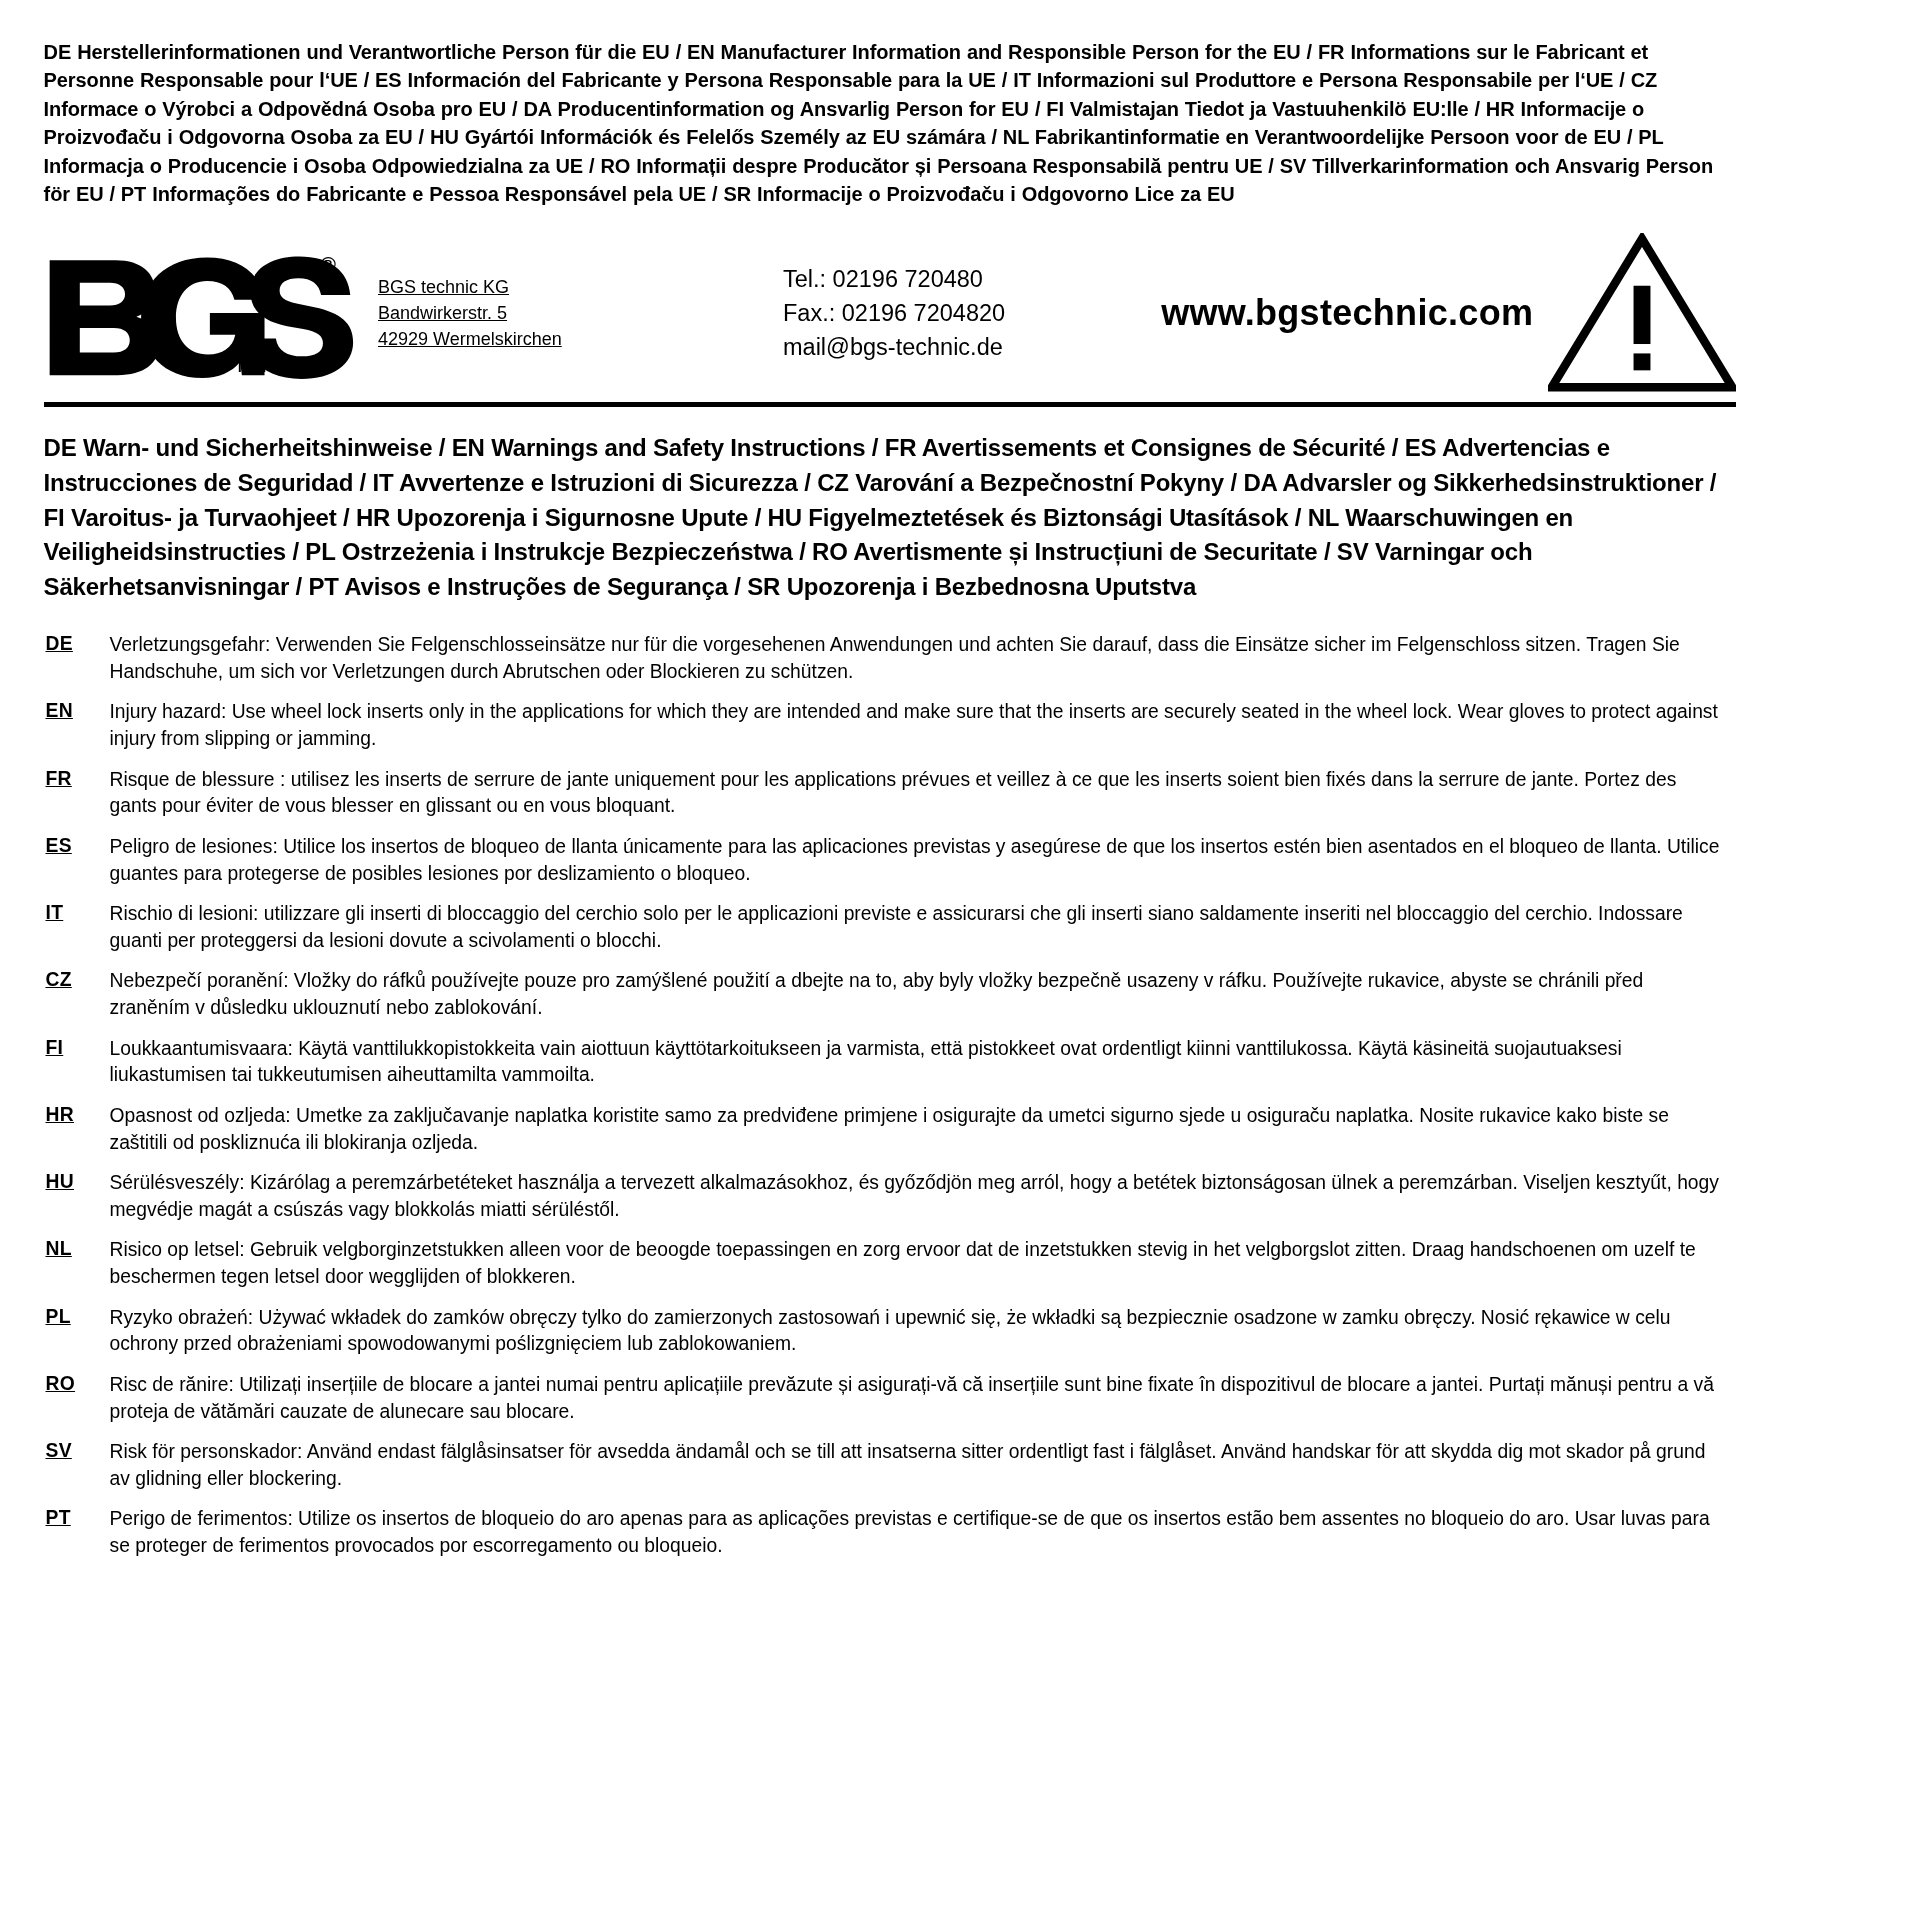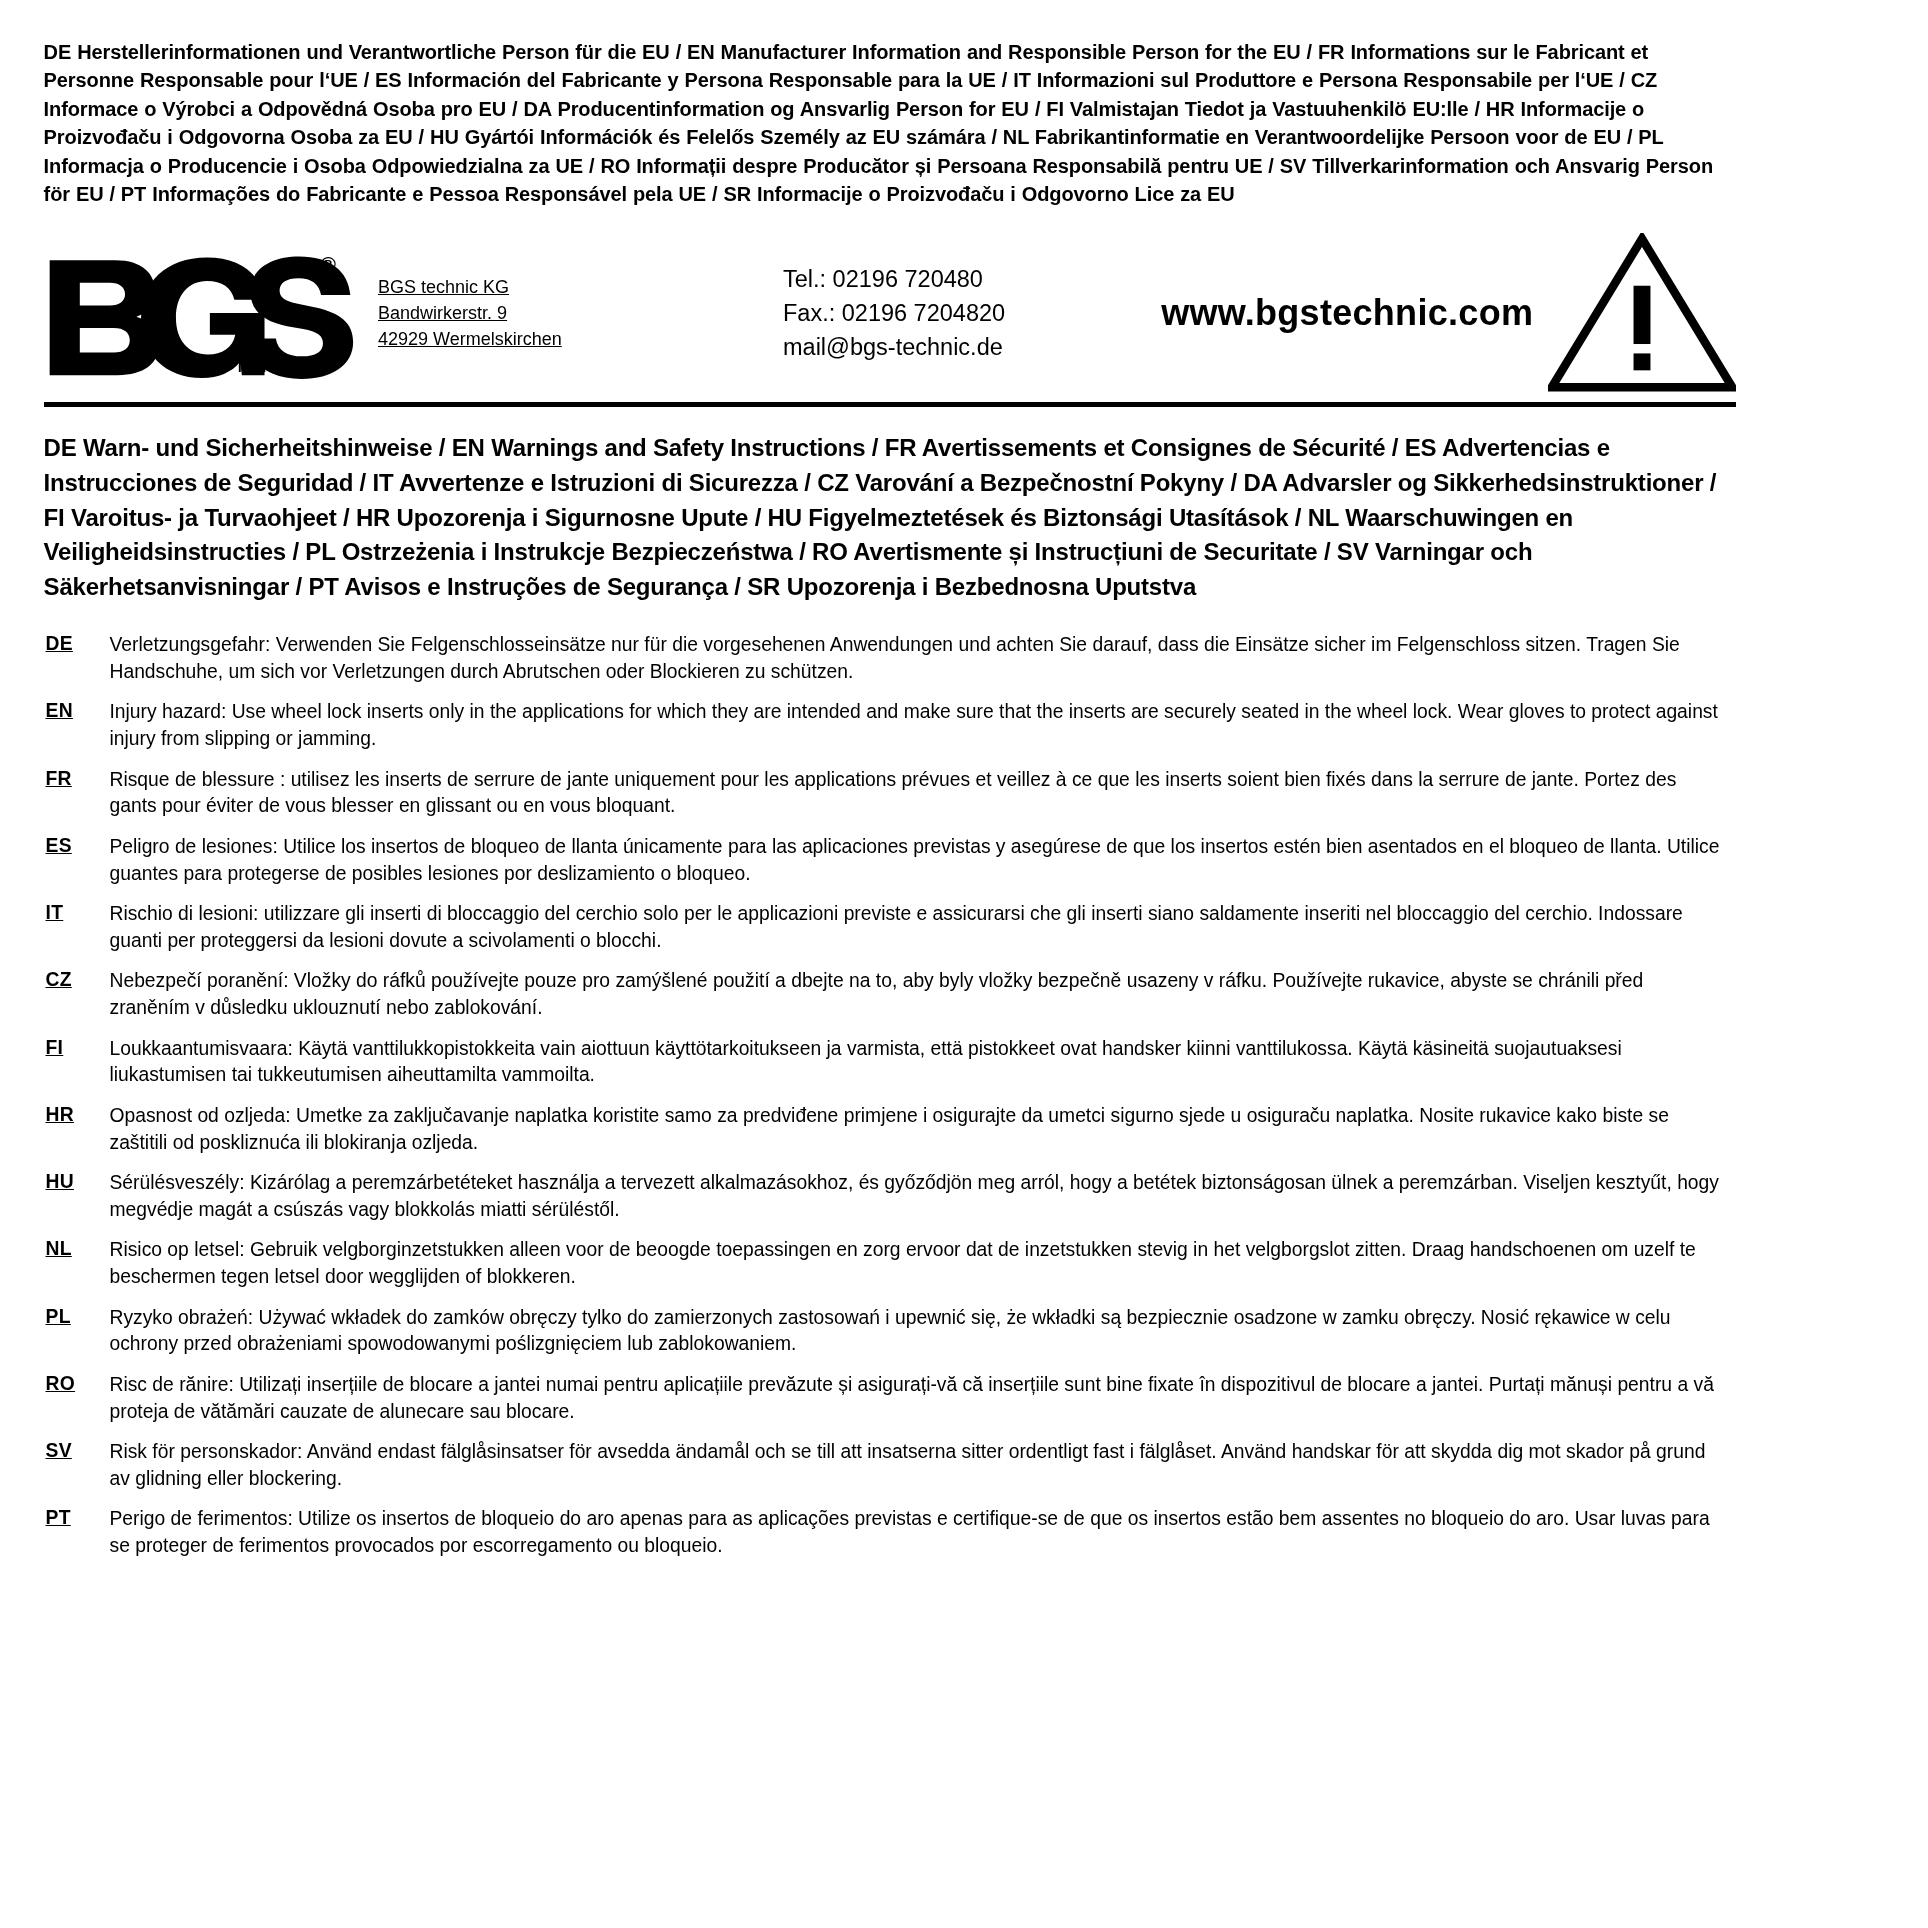--- a/index.html
+++ b/index.html
@@ -130,21 +130,21 @@
 
           <path d="M246 97 C248 110 258 116 274 116 C288 116 296 111 296 102 C296 94 290 90 275 87 L258 84 C232 79 219 67 219 47 C219 24 240 10 271 10 C303 10 323 25 325 51 L294 51 C292 39 284 33 270 33 C257 33 250 38 250 46 C250 53 255 57 268 60 L287 64 C315 70 328 81 328 101 C328 125 306 140 273 140 C239 140 217 124 215 97 Z"></path>
         </g>
       </svg>
       <div style="position:absolute; left:277px; top:5.6px; font-size:21px; font-weight:bold;">®</div>
       <div style="position:absolute; left:128px; top:105px; font-size:22.6px; font-weight:normal; letter-spacing:2.8px;">t e c h n i c</div>
     </div>
 
     <div class="addr-block">
       <div>BGS technic KG</div>
-      <div>Bandwirkerstr. 9</div>
+      <div>Bandwirkerstr. 5</div>
       <div>42929 Wermelskirchen</div>
     </div>
 
     <div class="contact-block">
       <div>Tel.: 02196 720480</div>
       <div>Fax.: 02196 7204820</div>
       <div>mail@bgs-technic.de</div>
     </div>
 
     <div class="web-block">www.bgstechnic.com</div>
@@ -183,21 +183,21 @@
     <div class="lang-row">
       <div class="lang-code">IT</div>
       <div class="lang-text">Rischio di lesioni: utilizzare gli inserti di bloccaggio del cerchio solo per le applicazioni previste e assicurarsi che gli inserti siano saldamente inseriti nel bloccaggio del cerchio. Indossare guanti per proteggersi da lesioni dovute a scivolamenti o blocchi.</div>
     </div>
     <div class="lang-row">
       <div class="lang-code">CZ</div>
       <div class="lang-text">Nebezpečí poranění: Vložky do ráfků používejte pouze pro zamýšlené použití a dbejte na to, aby byly vložky bezpečně usazeny v ráfku. Používejte rukavice, abyste se chránili před zraněním v důsledku uklouznutí nebo zablokování.</div>
     </div>
     <div class="lang-row">
       <div class="lang-code">FI</div>
-      <div class="lang-text">Loukkaantumisvaara: Käytä vanttilukkopistokkeita vain aiottuun käyttötarkoitukseen ja varmista, että pistokkeet ovat handsker kiinni vanttilukossa. Käytä käsineitä suojautuaksesi liukastumisen tai tukkeutumisen aiheuttamilta vammoilta.</div>
+      <div class="lang-text">Loukkaantumisvaara: Käytä vanttilukkopistokkeita vain aiottuun käyttötarkoitukseen ja varmista, että pistokkeet ovat ordentligt kiinni vanttilukossa. Käytä käsineitä suojautuaksesi liukastumisen tai tukkeutumisen aiheuttamilta vammoilta.</div>
     </div>
     <div class="lang-row">
       <div class="lang-code">HR</div>
       <div class="lang-text">Opasnost od ozljeda: Umetke za zaključavanje naplatka koristite samo za predviđene primjene i osigurajte da umetci sigurno sjede u osiguraču naplatka. Nosite rukavice kako biste se zaštitili od poskliznuća ili blokiranja ozljeda.</div>
     </div>
     <div class="lang-row">
       <div class="lang-code">HU</div>
       <div class="lang-text">Sérülésveszély: Kizárólag a peremzárbetéteket használja a tervezett alkalmazásokhoz, és győződjön meg arról, hogy a betétek biztonságosan ülnek a peremzárban. Viseljen kesztyűt, hogy megvédje magát a csúszás vagy blokkolás miatti sérüléstől.</div>
     </div>
     <div class="lang-row">

